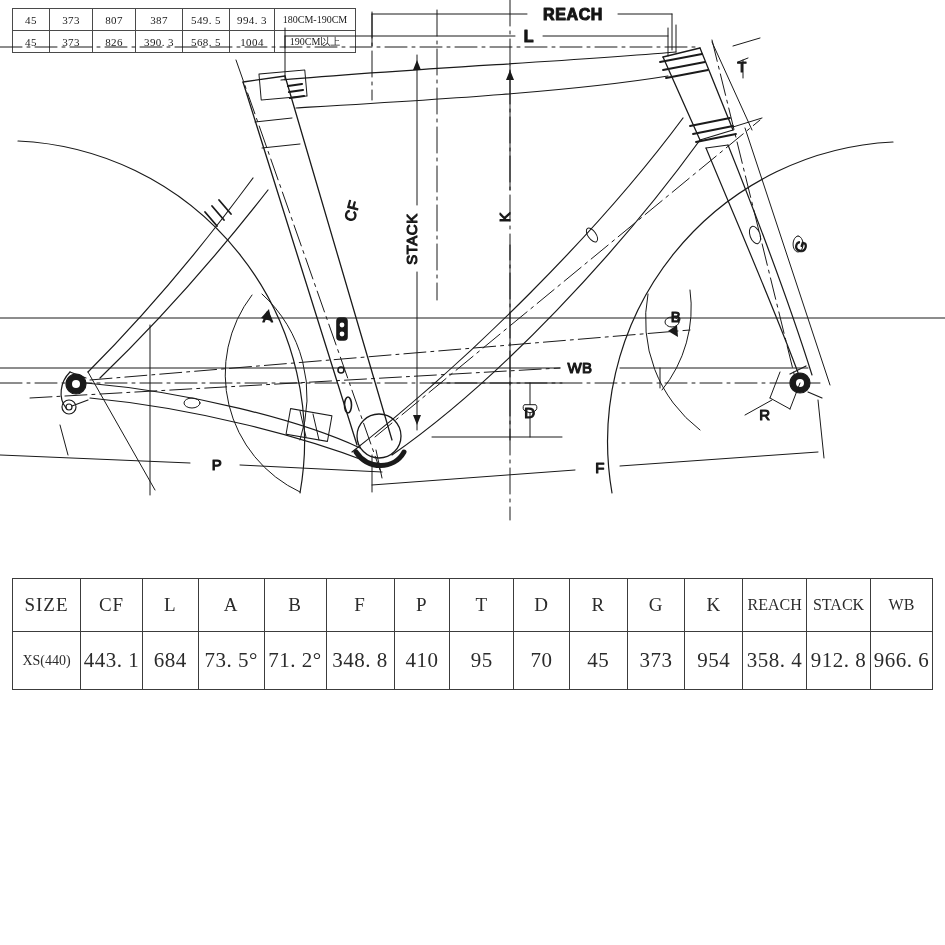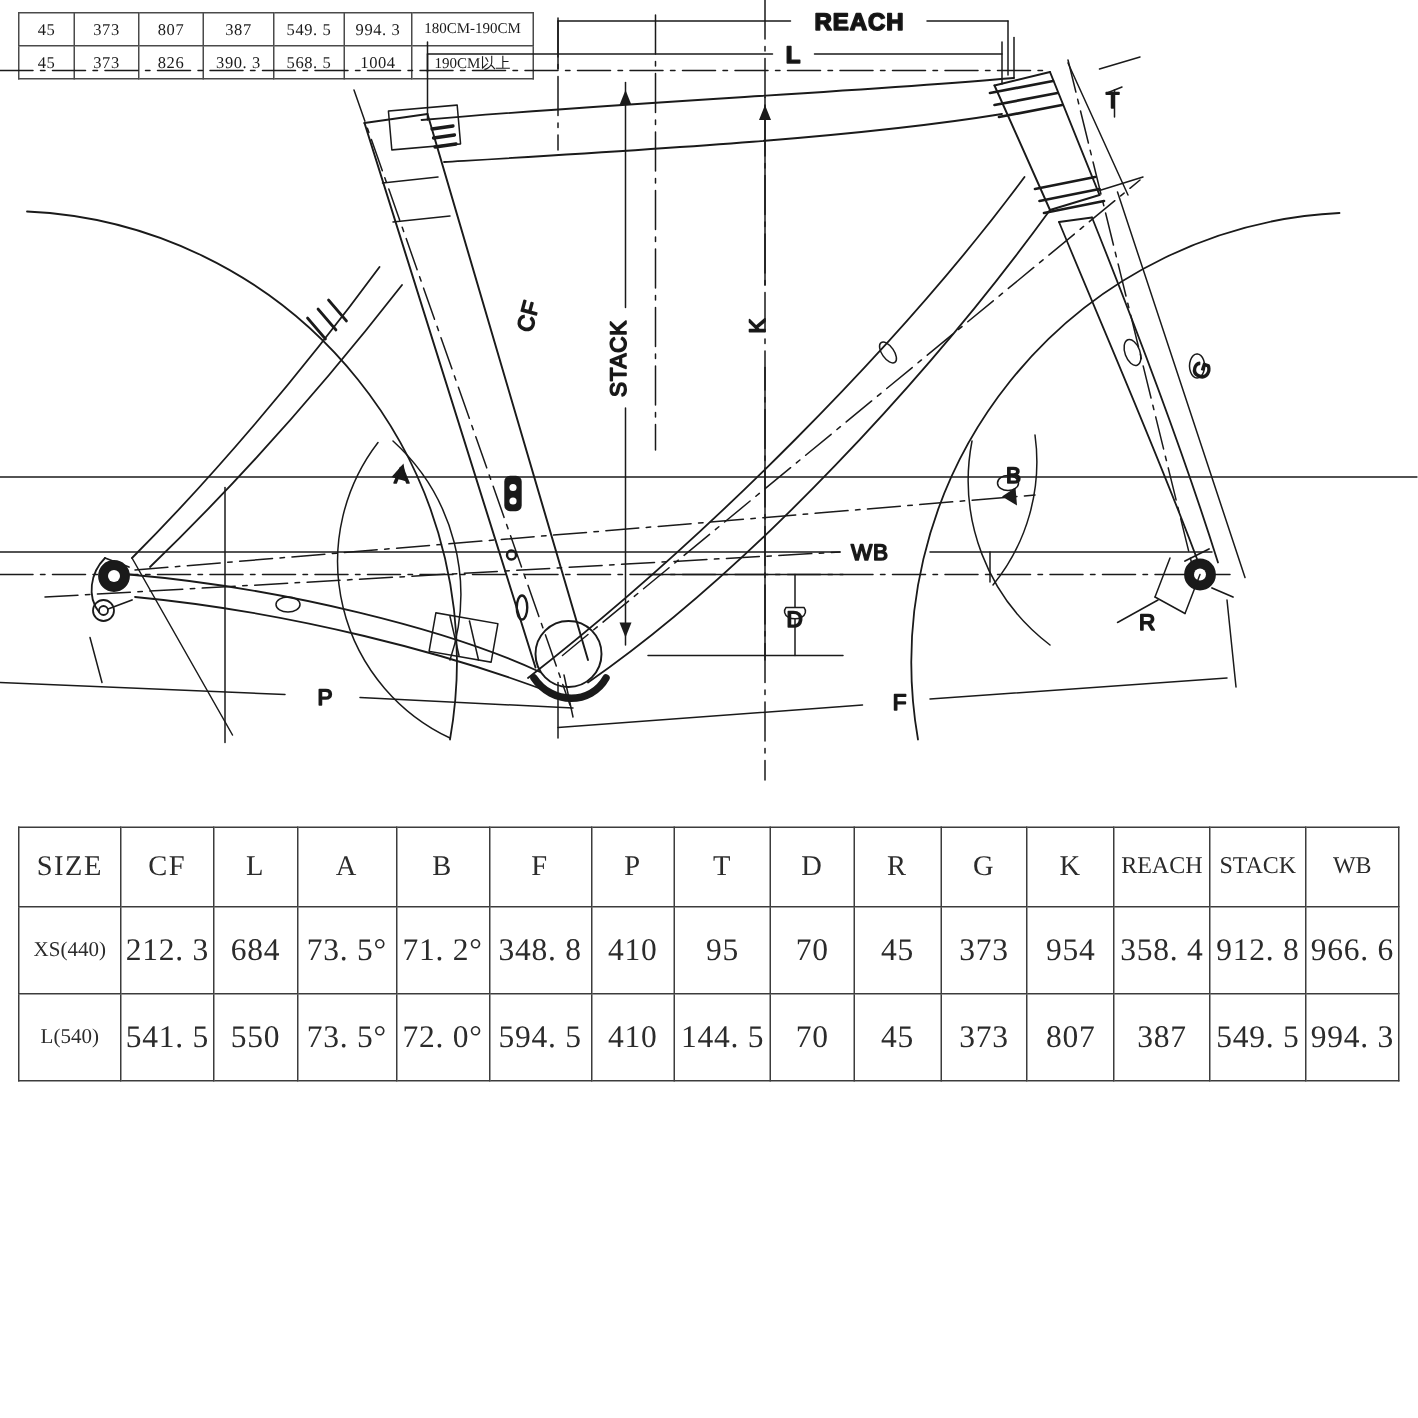--- a/index.html
+++ b/index.html
@@ -43,21 +43,21 @@
     letter-spacing:.5px;
   }
   .lbl-big{
     font-family:"Liberation Sans", sans-serif;
     font-size:16px;fill:#111;font-weight:600;
     letter-spacing:.6px;
   }
 
   
   #geo-table{
-    position:absolute;left:12px;top:551px;
+    position:absolute;left:12px;top:578px;
     width:921px;
     border-collapse:collapse;
     table-layout:fixed;
   }
   #geo-table th,#geo-table td{
     border:1px solid #3c3c3c;
     text-align:center;
     vertical-align:middle;
     font-family:"Liberation Serif", serif;
     color:#2b2b2b;
@@ -396,51 +396,34 @@
       <th>K</th>
       <th class="small-h">REACH</th>
       <th class="small-h">STACK</th>
       <th class="small-h">WB</th>
     </tr>
   </thead>
   <tbody>
 
     <tr>
       <td class="size-cell">XS(440)</td>
-      <td>212. 3</td>
+      <td>443. 1</td>
       <td>684</td>
       <td>73. 5°</td>
       <td>71. 2°</td>
       <td>348. 8</td>
       <td>410</td>
       <td>95</td>
       <td>70</td>
       <td>45</td>
       <td>373</td>
       <td>954</td>
       <td>358. 4</td>
       <td>912. 8</td>
       <td>966. 6</td>
     </tr>
 
 
 
-    <tr>
-      <td class="size-cell">L(540)</td>
-      <td>541. 5</td>
-      <td>550</td>
-      <td>73. 5°</td>
-      <td>72. 0°</td>
-      <td>594. 5</td>
-      <td>410</td>
-      <td>144. 5</td>
-      <td>70</td>
-      <td>45</td>
-      <td>373</td>
-      <td>807</td>
-      <td>387</td>
-      <td>549. 5</td>
-      <td>994. 3</td>
-    </tr>
 
 
   </tbody>
 </table>
 
 </body></html>

